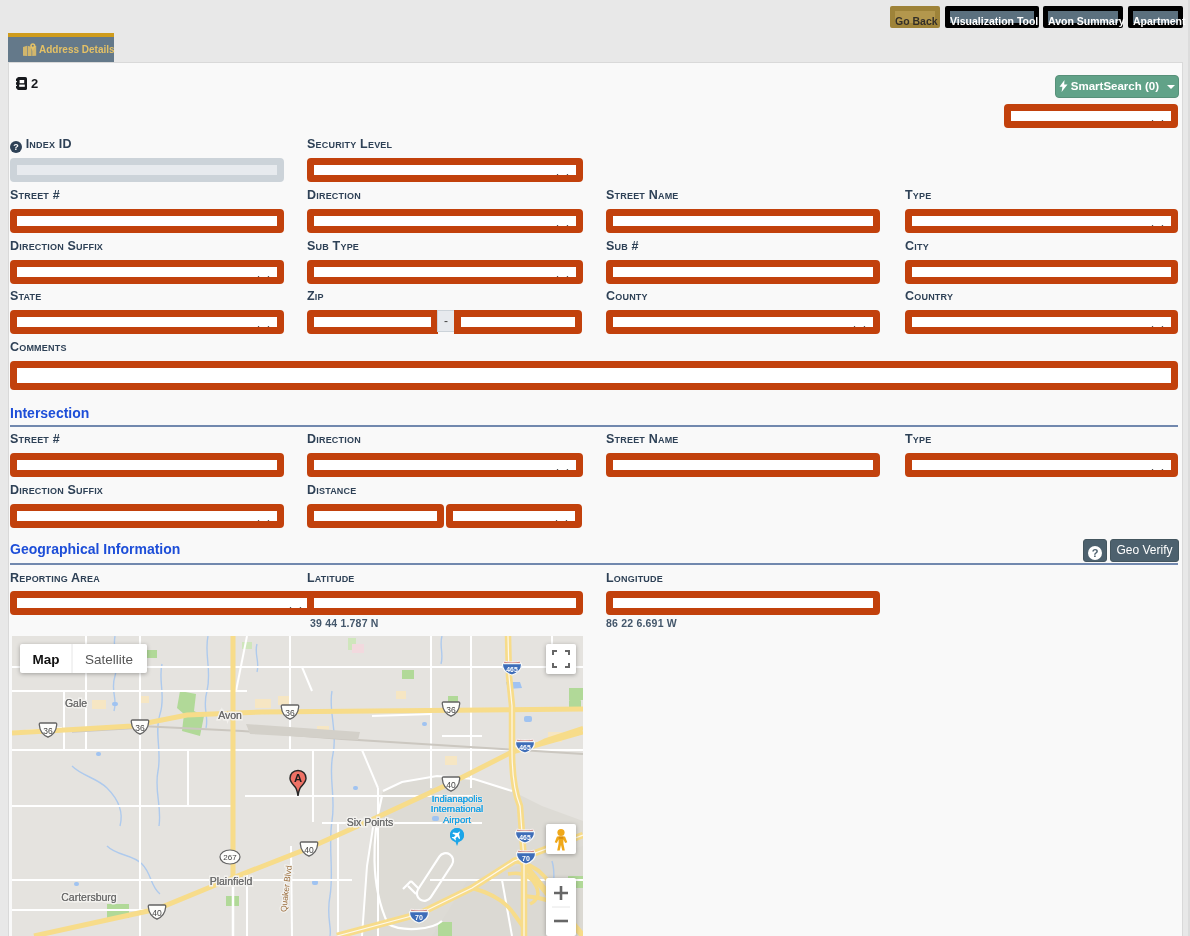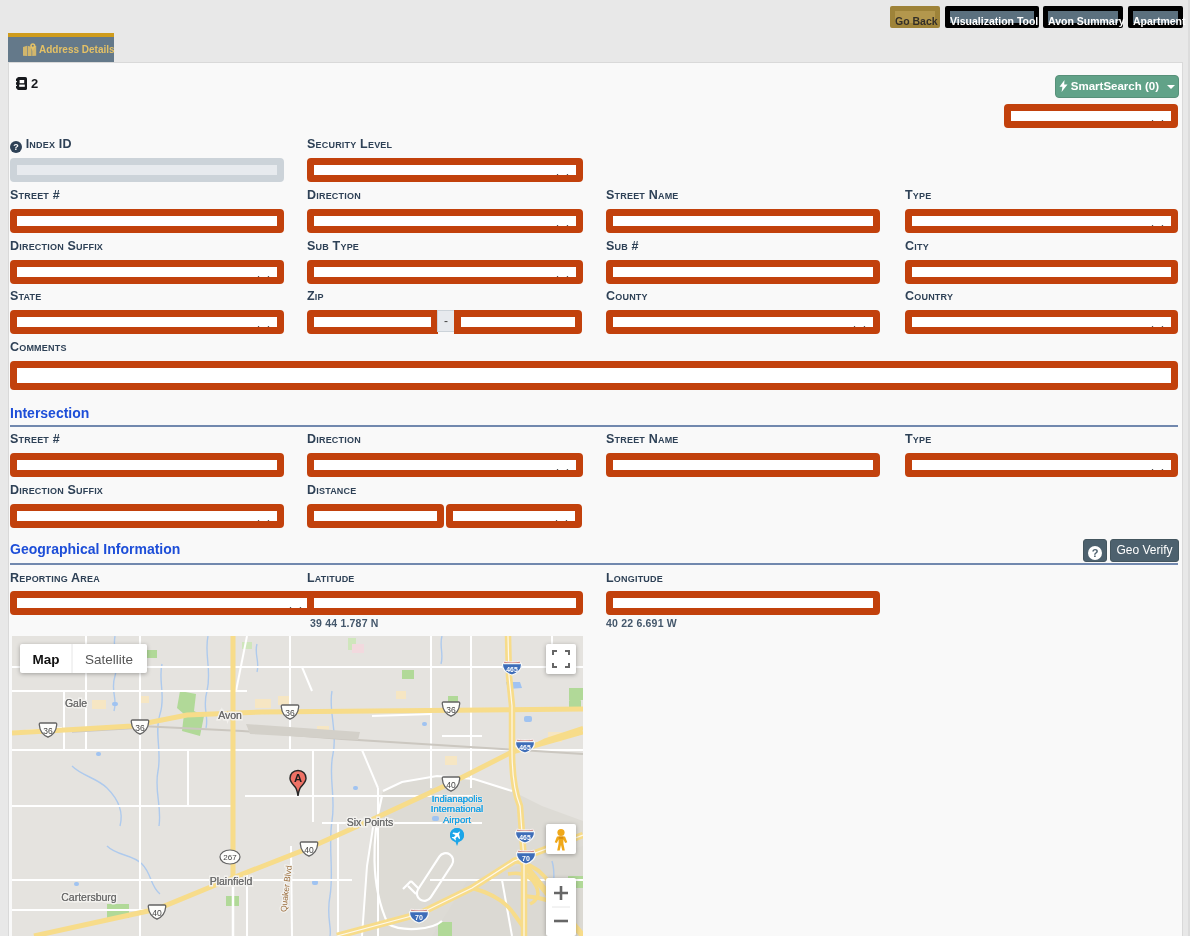--- a/index.html
+++ b/index.html
@@ -120,21 +120,21 @@
 <div class="abs" style="left:1083px;top:539px;width:24px;height:23px;background:#4d616e;border:1px solid #44565f;border-radius:3px;color:#fff;text-align:center;font:700 12px/21px 'Liberation Sans',sans-serif"><span style="display:inline-block;width:14px;height:14px;border-radius:50%;background:#fff;color:#4d616e;font:700 11px/14px 'Liberation Sans',sans-serif;vertical-align:-3px">?</span></div>
 <div class="abs" style="left:1110px;top:539px;width:69px;height:23px;background:#4d616e;border:1px solid #44565f;border-radius:3px;color:#fff;text-align:center;font:12px/21px 'Liberation Sans',sans-serif">Geo Verify</div>
 <div class="sline" style="left:10px;top:563px;width:1168px"></div>
 <div class="lab" style="left:10px;top:572px">Reporting Area</div>
 <div class="sel" style="left:10px;top:591px;width:306px">Test-Area</div>
 <div class="lab" style="left:307px;top:572px">Latitude</div>
 <div class="inp bold" style="left:307px;top:591px;width:276px">39.73382972861548</div>
 <div class="lab" style="left:606px;top:572px">Longitude</div>
 <div class="inp bold" style="left:606px;top:591px;width:274px">-86.36852515301796</div>
 <div class="sub" style="left:310px;top:618px">39 44 1.787 N</div>
-<div class="sub" style="left:606px;top:618px">40 22 6.691 W</div>
+<div class="sub" style="left:606px;top:618px">86 22 6.691 W</div>
 
 <div id="map" class="abs" style="left:12px;top:636px;width:571px;height:300px;background:#e5e3df;overflow:hidden">
 <svg width="571" height="300" viewBox="0 0 571 300" font-family="Liberation Sans, sans-serif">
 <rect width="571" height="300" fill="#e5e3df"></rect>
 
 <path d="M371,155 L390,146 L425,140 L462,143 L500,155 L530,170 L571,185 L571,300 L350,300 L355,230 L362,185 Z" fill="#dddbd5"></path>
 <path d="M455,245 L571,210 L571,300 L420,300 Z" fill="#dbd9d3"></path>
 
 <path d="M168,55 L184,58 L182,75 L192,80 L188,100 L170,95 L172,78 L165,72 Z" fill="#b1d998"></path>
 <rect x="390" y="34" width="12" height="9" fill="#b1d998"></rect>

